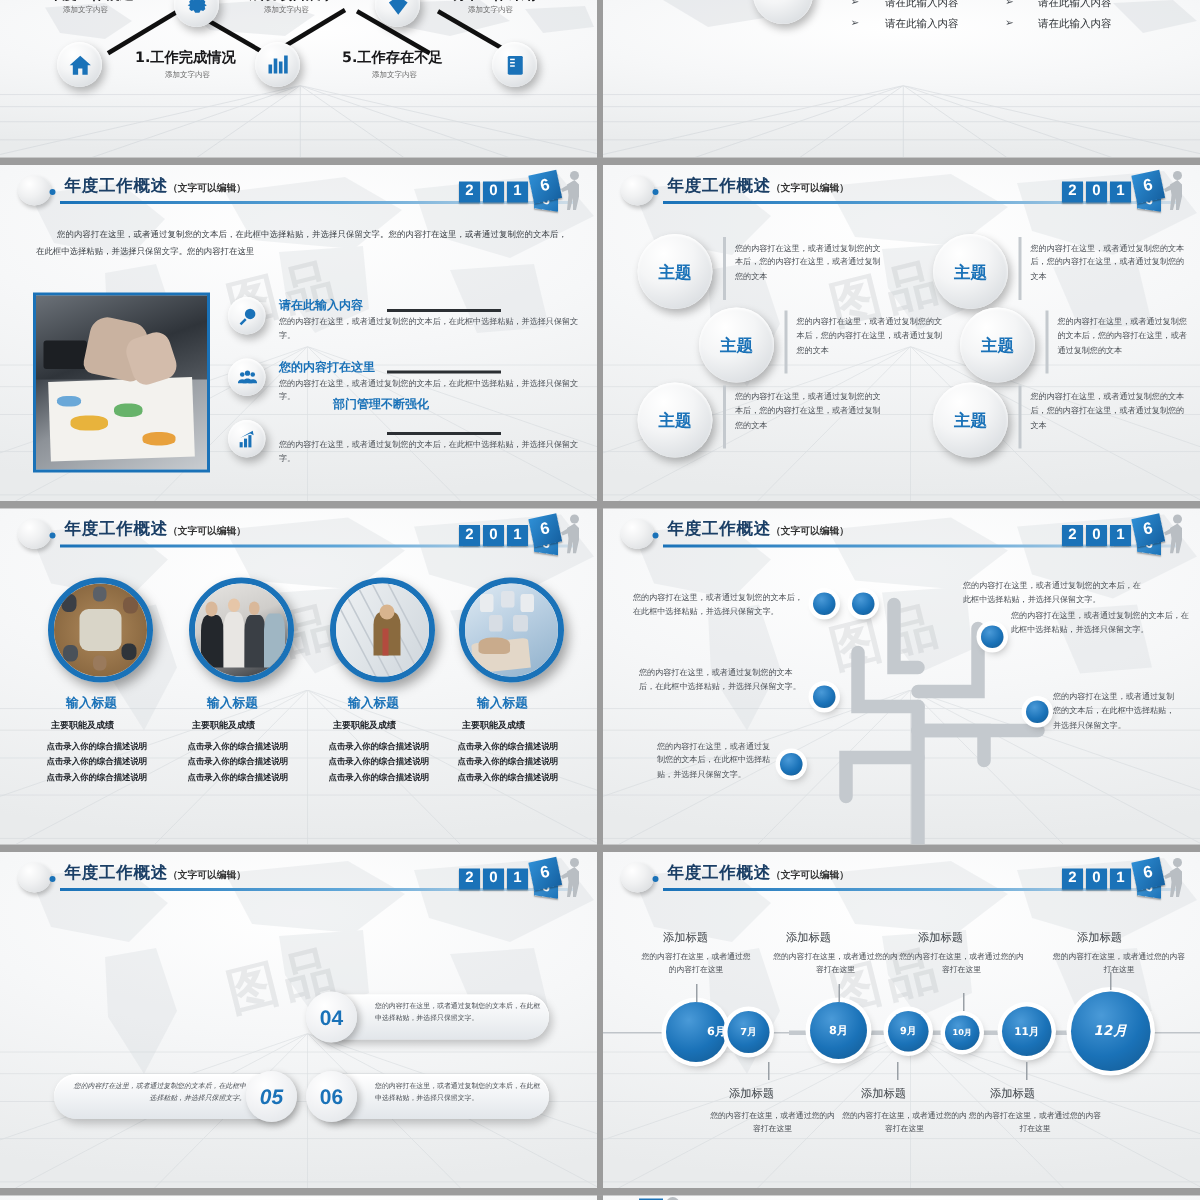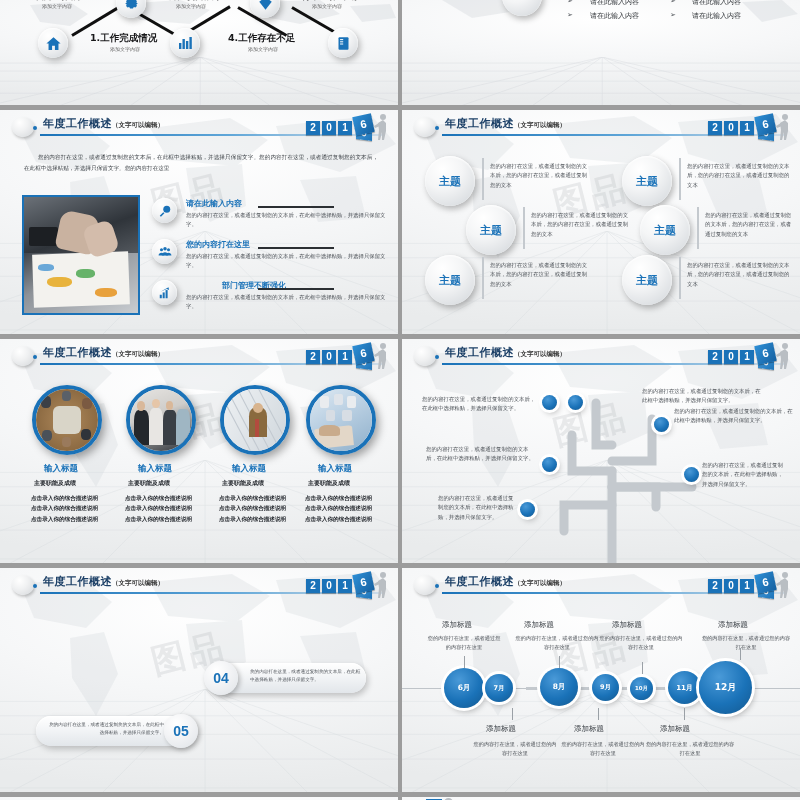--- a/index.html
+++ b/index.html
@@ -234,21 +234,21 @@
 
       <div class="lbl cn" style="left:22px; top:-10px;">1.年度工作概述</div>
       <div class="sub cn" style="left:42px; top:3px;">添加文字内容</div>
 
       <div class="lbl cn" style="left:90px; top:32px;">1.工作完成情况</div>
       <div class="sub cn" style="left:110px; top:46px;">添加文字内容</div>
 
       <div class="lbl cn" style="left:156px; top:-10px;">3.成功项目展示</div>
       <div class="sub cn" style="left:176px; top:3px;">添加文字内容</div>
 
-      <div class="lbl cn" style="left:228px; top:32px;">4.工作存在不足</div>
+      <div class="lbl cn" style="left:228px; top:32px;">5.工作存在不足</div>
       <div class="sub cn" style="left:248px; top:46px;">添加文字内容</div>
 
       <div class="lbl cn" style="left:290px; top:-10px;">5.明年工作计划</div>
       <div class="sub cn" style="left:312px; top:3px;">添加文字内容</div>
     </div>
 
     <div class="gapx"></div>
 
     <div class="slide half s2">
       <svg class="worldmap" viewBox="0 0 398 105" preserveAspectRatio="none">
@@ -382,21 +382,21 @@
       <div class="body-txt cn" style="position:absolute; left:186px; top:142px; width:200px;">您的内容打在这里，或者通过复制您的文本后，在此框中选择粘贴，并选择只保留文字。</div>
 
       <div class="circ-btn" style="position:absolute; left:152px; top:170px; width:25px; height:25px;">
         <svg width="14" height="14" viewBox="0 0 24 24" fill="#1a72b8">
           <rect x="3" y="15" width="3.5" height="6"></rect>
             <rect x="8" y="11" width="3.5" height="10"></rect>
           <rect x="13" y="7" width="3.5" height="14"></rect>
             <path d="M4 10 L18 2 L19 7 L15 5 Z"></path>
         </svg>
       </div>
-      <div class="ttl-blue cn" style="position:absolute; left:186px; top:170px; font-size:8px;padding-left:36px;">部门管理不断强化</div>
+      <div class="ttl-blue cn" style="position:absolute; left:186px; top:154px; font-size:8px;padding-left:36px;">部门管理不断强化</div>
       <div style="position:absolute; left:258px; top:178px; width:76px; height:2px; background:#2b2f33;"></div>
       <div class="body-txt cn" style="position:absolute; left:186px; top:183px; width:200px;">您的内容打在这里，或者通过复制您的文本后，在此框中选择粘贴，并选择只保留文字。</div>
     </div>
 
     <div class="gapx"></div>
 
     <div class="slide">
       <svg class="worldmap" viewBox="0 0 398 224" preserveAspectRatio="none">
         <g fill="#d2d7db">
           <path d="M20 16 L82 10 L112 34 L86 60 L34 50 Z"></path>
@@ -727,27 +727,31 @@
           <div class="cube c5">5</div>
           <div class="cube c4">6</div>
           <svg class="pusher" viewBox="0 0 16 27">
             <circle cx="9" cy="4" r="3" fill="#b9bec3"></circle>
             <path d="M9 7 L12 10 L12 18 L10 27 L8 27 L8 19 L6 27 L4 27 L5 17 L4 10 Z" fill="#b9bec3"></path>
             <path d="M5 10 L0 13 L1 15 L6 13 Z" fill="#b9bec3"></path>
           </svg>
         </div>
       </div>
 
-      <div class="pill" style="left:36px; top:148px; width:158px;">
+      <div class="pill" style="left:36px; top:148px; width:158px;font-style:italic;">
         <div class="ptxt cn" style="left:10px; width:118px; text-align:right;">您的内容打在这里，或者通过复制您的文本后，在此框中选择粘贴，并选择只保留文字。</div>
         <div class="num" style="right:-4px;">05</div>
       </div>
 
       <div class="pill" style="left:208px; top:95px; width:158px;">
         <div class="num" style="left:-4px;">04</div>
+        <div class="ptxt cn" style="left:42px; width:112px;">您的内容打在这里，或者通过复制您的文本后，在此框中选择粘贴，并选择只保留文字。</div>
+      </div>
+      <div class="pill" style="left:208px; top:148px; width:158px;">
+        <div class="num" style="left:-4px;">06</div>
         <div class="ptxt cn" style="left:42px; width:112px;">您的内容打在这里，或者通过复制您的文本后，在此框中选择粘贴，并选择只保留文字。</div>
       </div>
     </div>
 
     <div class="gapx"></div>
 
     <div class="slide">
       <svg class="worldmap" viewBox="0 0 398 224" preserveAspectRatio="none">
         <g fill="#d2d7db">
           <path d="M20 16 L82 10 L112 34 L86 60 L34 50 Z"></path>
@@ -797,39 +801,39 @@
 
       <div class="tl-line" style="left:0; right:0; top:120px;"></div>
 
       <div style="position:absolute; left:82px; top:119px; width:14px; height:3px; background:#c4c9ce;"></div>
       <div style="position:absolute; left:124px; top:119px; width:14px; height:3px; background:#c4c9ce;"></div>
       <div style="position:absolute; left:176px; top:119px; width:14px; height:3px; background:#c4c9ce;"></div>
       <div style="position:absolute; left:216px; top:119px; width:14px; height:3px; background:#c4c9ce;"></div>
       <div style="position:absolute; left:252px; top:119px; width:14px; height:3px; background:#c4c9ce;"></div>
       <div style="position:absolute; left:300px; top:119px; width:14px; height:3px; background:#c4c9ce;"></div>
 
-      <div class="blue-circle" style="position:absolute; left:42px; top:100px; width:40px; height:40px; font-size:7.5px;">
+      <div class="blue-circle" style="position:absolute; left:42px; top:100px; width:40px; height:40px; font-size:7.5px;justify-content:flex-end;">
           <span class="cn">6月</span>
         </div>
       <div class="blue-circle" style="position:absolute; left:83px; top:106px; width:28px; height:28px; font-size:6.5px;">
           <span class="cn">7月</span>
         </div>
       <div class="blue-circle" style="position:absolute; left:138px; top:100px; width:38px; height:38px; font-size:7.5px;">
           <span class="cn">8月</span>
         </div>
       <div class="blue-circle" style="position:absolute; left:190px; top:106px; width:27px; height:27px; font-size:6.5px;">
           <span class="cn">9月</span>
         </div>
       <div class="blue-circle" style="position:absolute; left:228px; top:109px; width:23px; height:23px; font-size:5.4px;">
           <span class="cn">10月</span>
         </div>
       <div class="blue-circle" style="position:absolute; left:266px; top:103px; width:33px; height:33px; font-size:7px;">
           <span class="cn">11月</span>
         </div>
-      <div class="blue-circle" style="position:absolute; left:297px; top:93px; width:53px; height:53px; font-size:9px;">
+      <div class="blue-circle" style="position:absolute; left:312px; top:93px; width:53px; height:53px; font-size:9px;font-style:italic;">
           <span class="cn">12月</span>
         </div>
 
       <div class="tl-arrow" style="left:62px; top:88px; height:12px;"></div>
       <div class="cn" style="position:absolute; left:40px; top:52px; font-size:7.5px; color:#3b4046;">添加标题</div>
       <div class="cn" style="position:absolute; left:24px; top:66px; width:76px; font-size:5.2px; line-height:1.75; color:#4a4f55; text-align:center;">您的内容打在这里，或者通过您的内容打在这里</div>
 
       <div class="tl-arrow" style="left:157px; top:88px; height:12px;"></div>
       <div class="cn" style="position:absolute; left:122px; top:52px; font-size:7.5px; color:#3b4046;">添加标题</div>
       <div class="cn" style="position:absolute; left:112px; top:66px; width:86px; font-size:5.2px; line-height:1.75; color:#4a4f55; text-align:center;">您的内容打在这里，或者通过您的内容打在这里</div>

